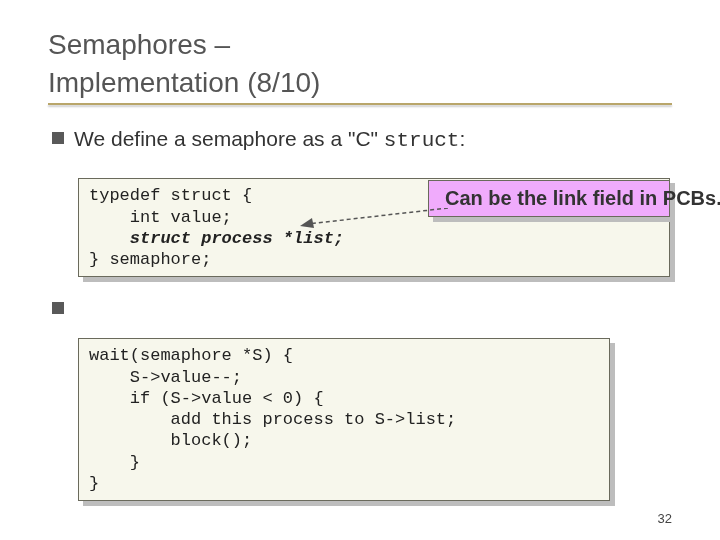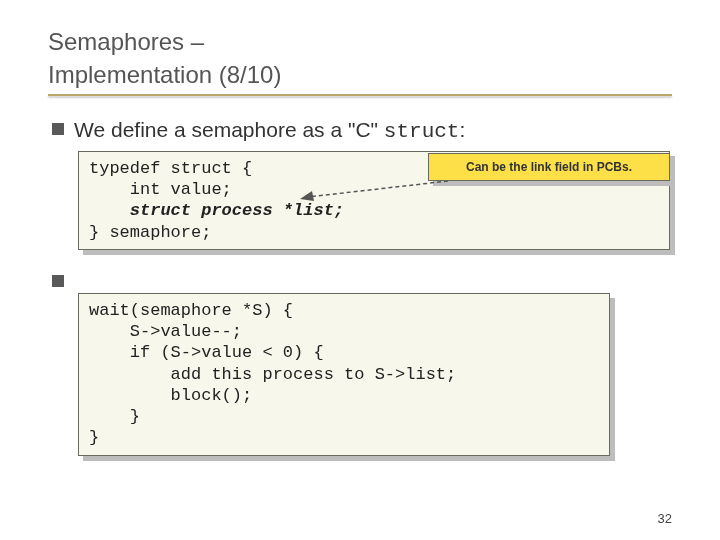--- a/index.html
+++ b/index.html
@@ -6,21 +6,21 @@
   body {
     width: 720px;
     height: 540px;
     background: #ffffff;
     font-family: Arial, Helvetica, sans-serif;
     padding: 28px 48px 20px 48px;
     position: relative;
     overflow: hidden;
   }
   .title {
-    font-size: 24px;
+    font-size: 28px;
     color: #555555;
     line-height: 1.2;
     margin-bottom: 4px;
   }
   .underline {
     height: 2px;
     background: #b9a66a;
     margin-bottom: 20px;
     box-shadow: 0 2px 2px rgba(0,0,0,0.2);
   }
@@ -37,21 +37,21 @@
     height: 12px;
     background: #595959;
     margin-right: 10px;
     margin-top: 7px;
     flex-shrink: 0;
   }
   .bullet-text { line-height: 1.3; }
   .code-font { font-family: "Courier New", Courier, monospace; }
   .codebox-wrap {
     position: relative;
-    margin: 6px 0 18px 30px;
+    margin: 24px 0 18px 30px;
   }
   .shadow-box {
     position: absolute;
     top: 5px; left: 5px;
     width: 100%; height: 100%;
     background: #bdbdbd;
   }
   .codebox {
     position: relative;
     background: #f7f7ec;
@@ -71,25 +71,25 @@
     background: #bdbdbd;
   }
   .callout-wrap {
     position: absolute;
     right: 0px;
     top: 2px;
     width: 242px;
   }
   .callout {
     position: relative;
-    background: #fde047;
+    background: #f0abfc;
     border: 1.5px solid #6a6a5c;
     font-family: Arial, sans-serif;
     font-weight: bold;
-    font-size: 12px;
+    font-size: 20px;
     padding: 6px 16px;
     color: #333;
     white-space: nowrap;
     text-align: center;
   }
   .arrow-svg {
     position: absolute;
     left: 222px;
     top: 30px;
     width: 148px;

